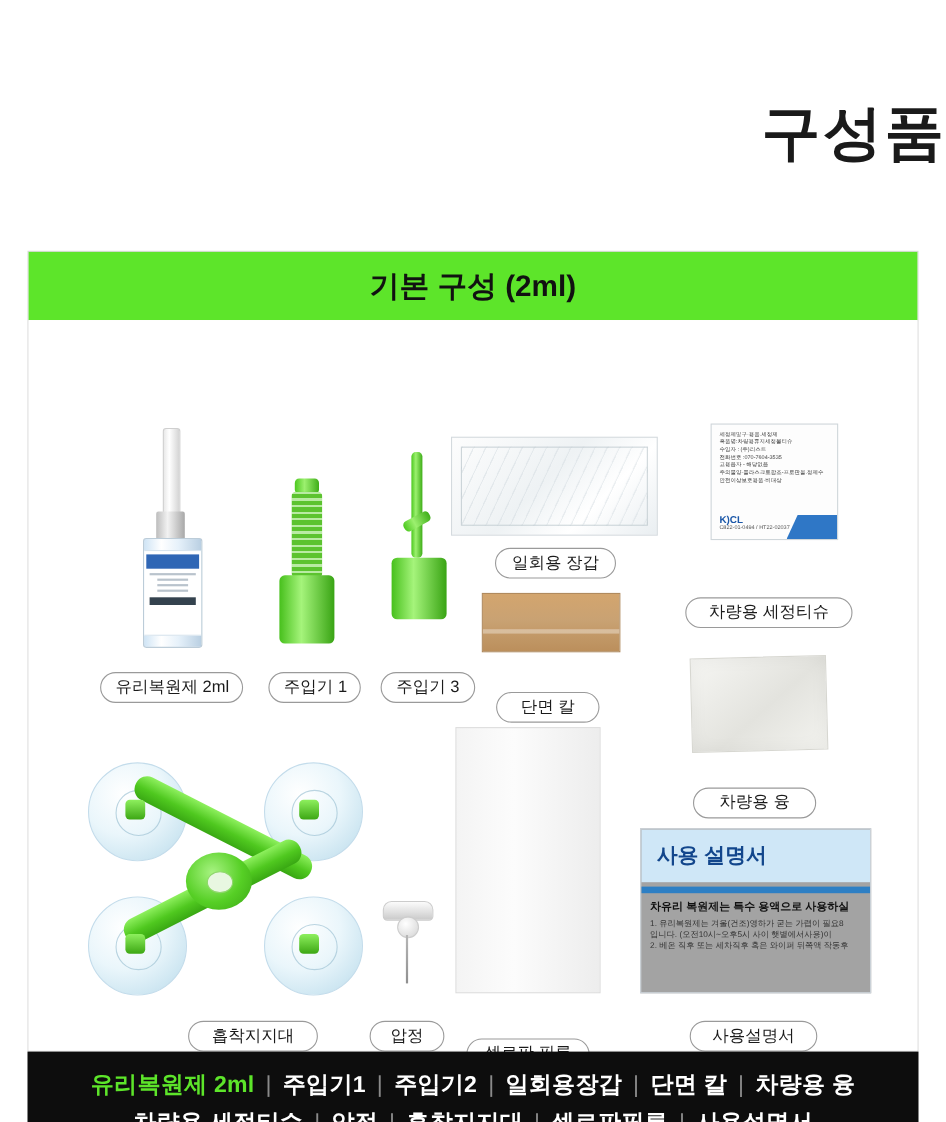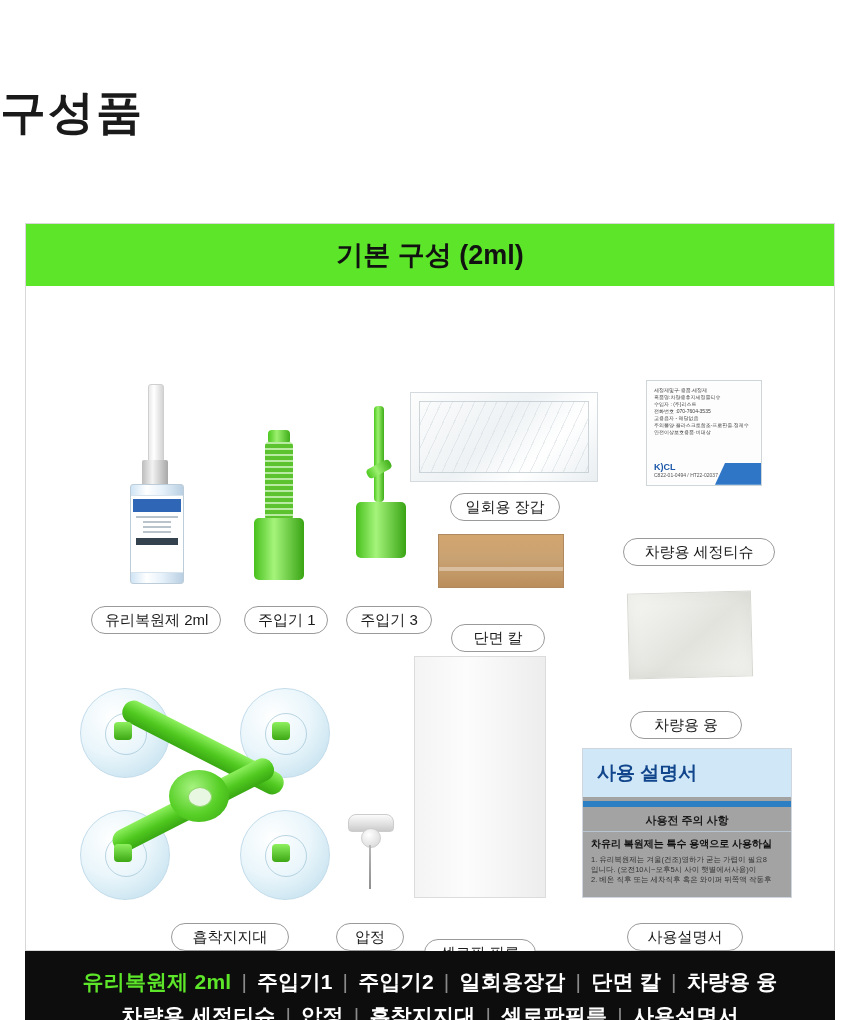--- a/index.html
+++ b/index.html
@@ -15,22 +15,22 @@
     overflow: hidden;
   }
   .page {
     position: relative;
     width: 860px;
     height: 1020px;
   }
 
   
   .page-title {
-    text-align: left;
-    font-size: 46px;
+    text-align: right;
+    font-size: 54px;
     font-weight: bold;
     letter-spacing: 2px;
     color: #1a1a1a;
     padding-top: 58px;
     line-height: 1;
   }
 
   
   .panel {
     position: absolute;
@@ -465,21 +465,20 @@
         <div class="film"></div>
       </div>
       <div class="cap" style="left:398px; top:637px; width:112px;margin-top:16px;">셀로판 필름</div>
 
       <div class="art" style="left:556px; top:462px; width:208px; height:148px;">
         <div class="manual">
           <div class="manual-top">
             <div class="mt-title">사용 설명서</div>
           </div>
           <div class="manual-bar"></div>
-          <div class="manual-sub">사용전 주의 사항</div>
           <div class="manual-lead">차유리 복원제는 특수 용액으로 사용하실</div>
           <div class="manual-body">1. 유리복원제는 겨울(건조)영하가 굳는 가렵이 필요8
     입니다. (오전10시~오후5시 사이 햇볕에서사용)이
 2. 베온 직후 또는 세차직후 혹은 와이퍼 뒤쪽액 작동후</div>
         </div>
       </div>
       <div class="cap" style="left:601px; top:637px; width:116px;">사용설명서</div>
 
       <div class="art holder" style="left:48px; top:398px;">
         <div class="cup" style="left:6px; top:4px;"></div>

